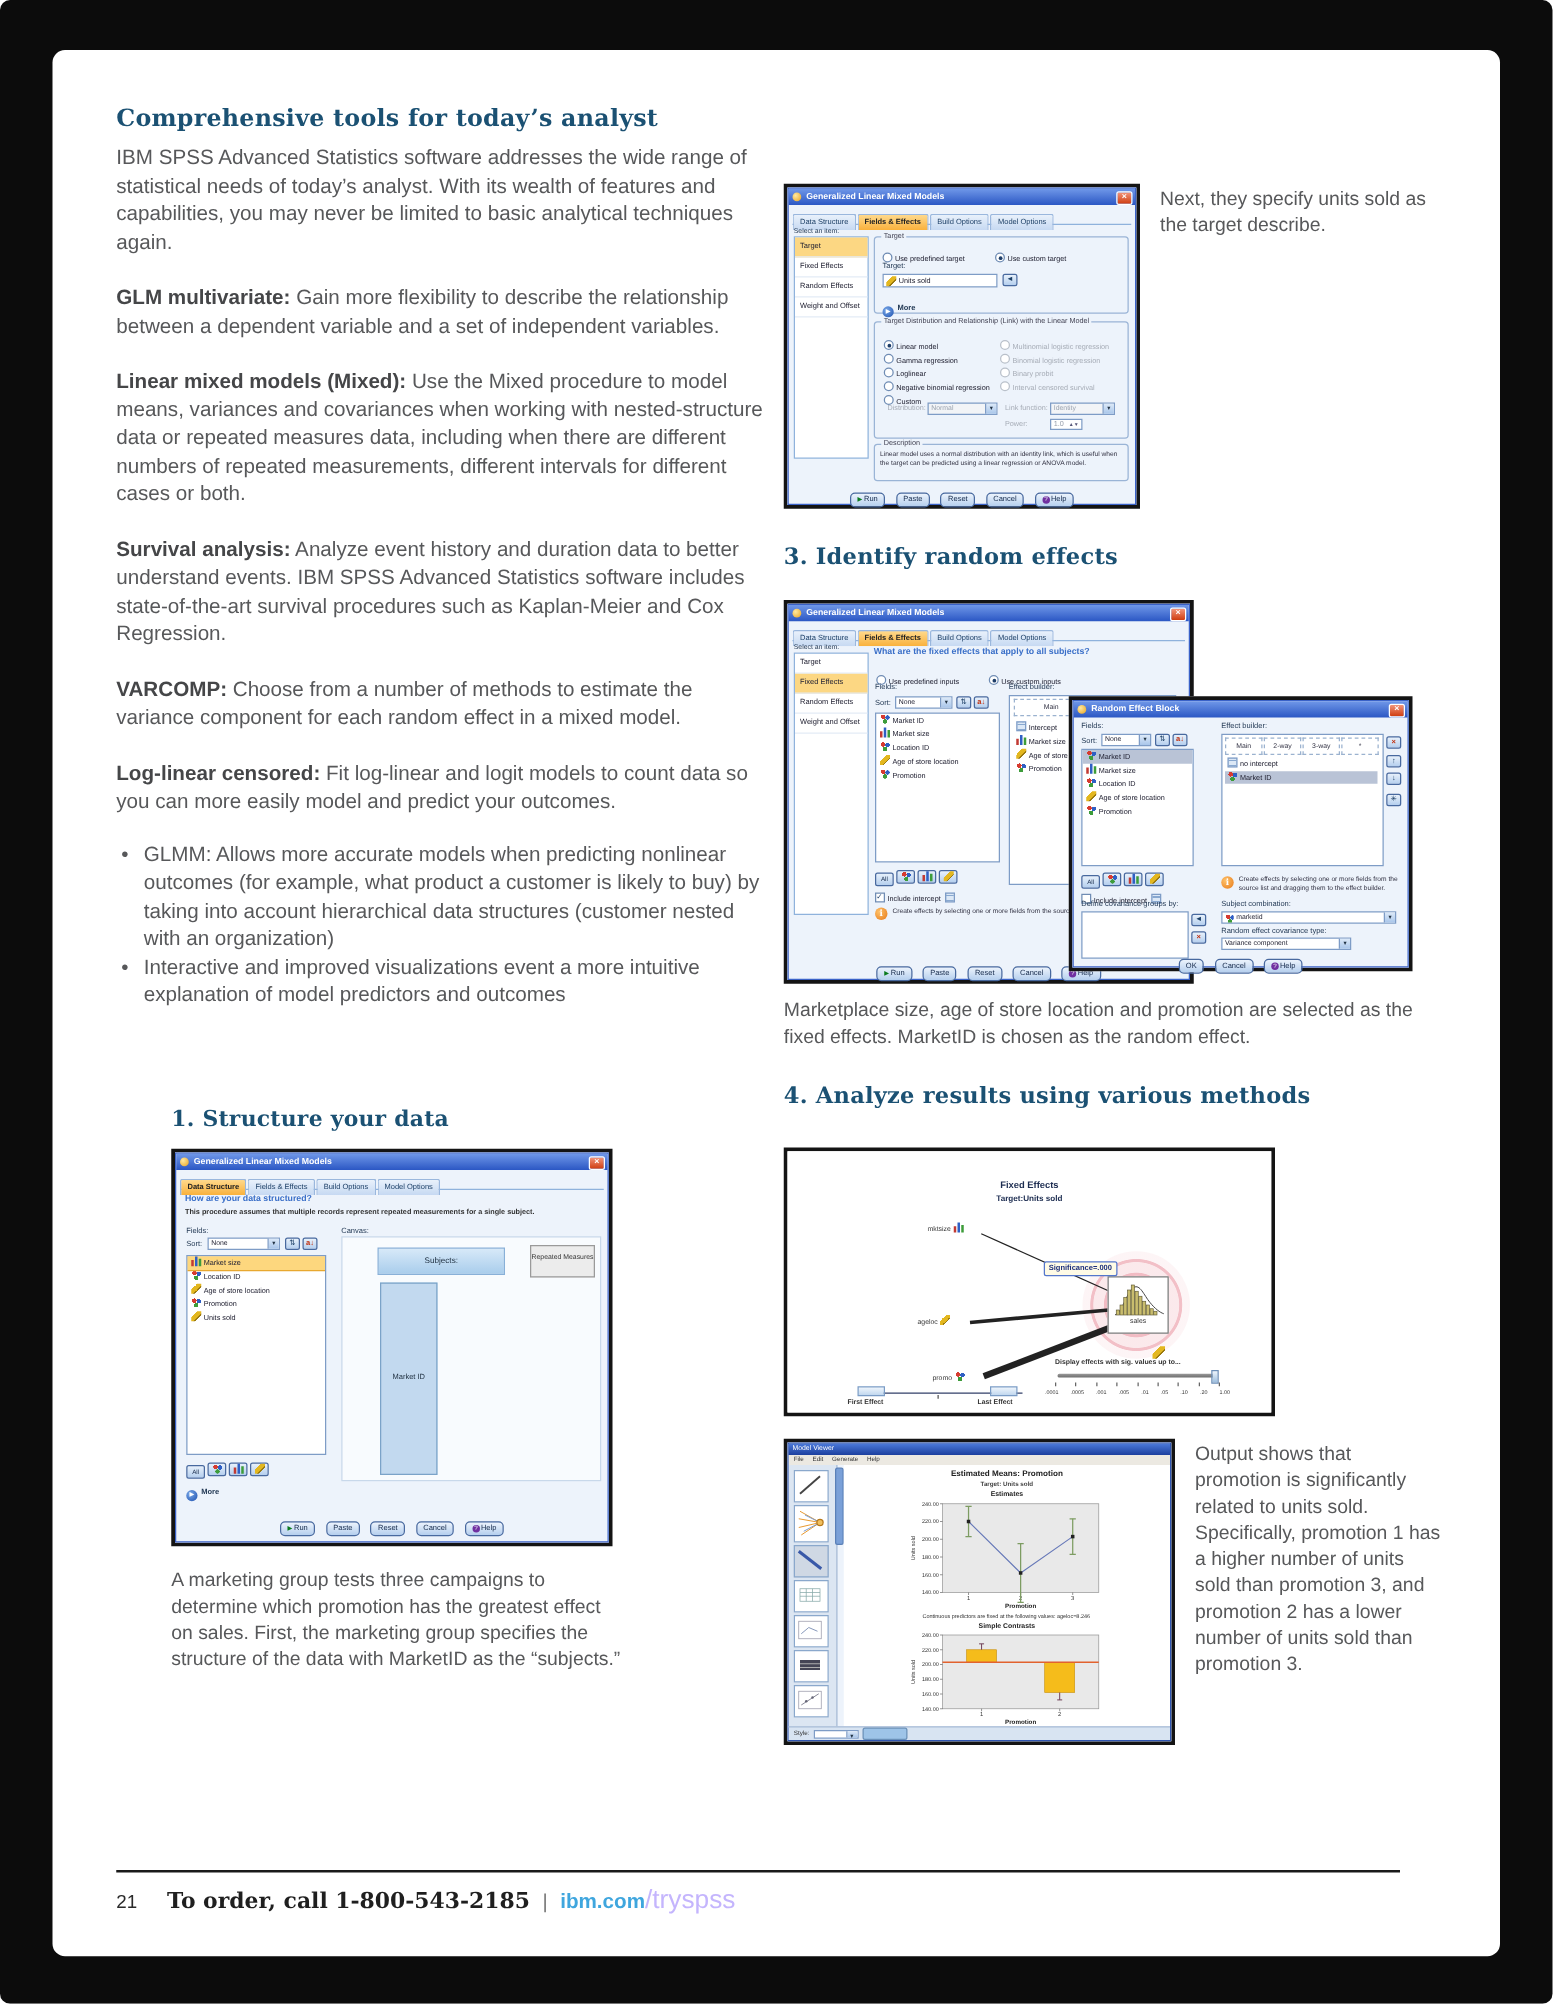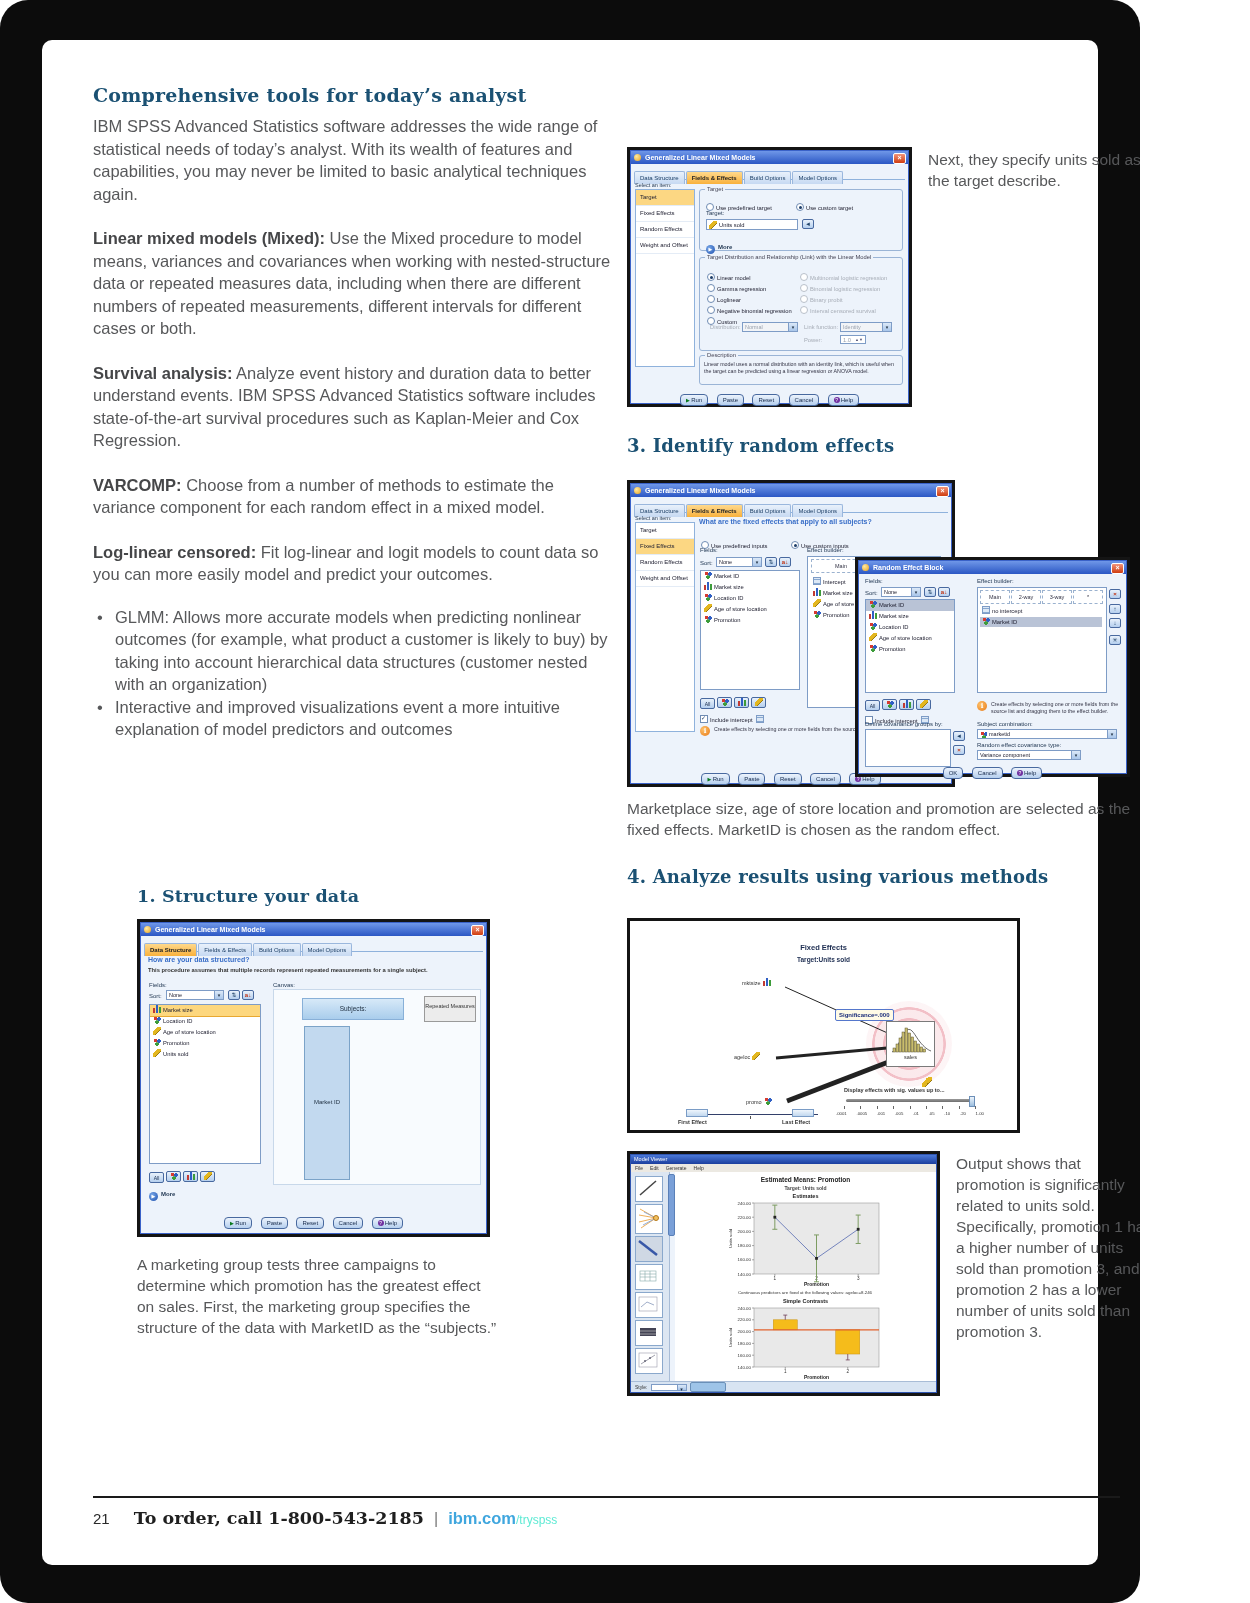--- a/index.html
+++ b/index.html
@@ -1,16 +1,16 @@
 <!DOCTYPE html>
 <html><head>
 <meta charset="utf-8">
 <style>
   html,body{margin:0;padding:0;background:#fff}
-  .page{position:relative;width:1140px;height:1603px;background:#0c0c0c;border-radius:28px;overflow:hidden;font-family:"Liberation Sans",sans-serif}
+  .page{position:relative;width:1242px;height:1603px;background:#0c0c0c;border-radius:8px;overflow:hidden;font-family:"Liberation Sans",sans-serif}
   .sheet{position:absolute;left:42px;top:40px;right:42px;bottom:38px;background:#fff;border-radius:10px}
   .abs{position:absolute}
   .serif{font-family:"DejaVu Serif",serif;font-weight:bold;color:#1b5173}
   .h1{font-size:19px;letter-spacing:.2px}
   .h2{font-size:18px;letter-spacing:.2px}
   .body-txt{font-size:16.5px;line-height:22.5px;color:#57585a}
   .lead{font-weight:bold;color:#454648}
   .cap{font-size:15.5px;line-height:21px;color:#57585a}
   ul.blt{margin:20px 0 0 0;padding:0;list-style:none}
   ul.blt li{position:relative;padding-left:22px;margin:0}
@@ -72,20 +72,21 @@
 </style>
 </head>
 <body>
 
 <div class="page">
 <div class="sheet"></div>
 
 <div class="abs" style="left:93px;top:84px;width:524px">
   <div class="serif h1">Comprehensive tools for today’s analyst</div>
   <p class="body-txt" style="margin:9px 0 0 0">IBM SPSS Advanced Statistics software addresses the wide range of statistical needs of today’s analyst. With its wealth of features and capabilities, you may never be limited to basic analytical techniques again.</p>
+  <p class="body-txt" style="margin:22px 0 0 0"><span class="lead">GLM multivariate:</span><span> Gain more flexibility to describe the relationship between a dependent variable and a set of independent variables.</span></p>
   <p class="body-txt" style="margin:22px 0 0 0"><span class="lead">Linear mixed models (Mixed):</span><span> Use the Mixed procedure to model means, variances and covariances when working with nested-structure data or repeated measures data, including when there are different numbers of repeated measurements, different intervals for different cases or both.</span></p>
   <p class="body-txt" style="margin:22px 0 0 0"><span class="lead">Survival analysis:</span><span> Analyze event history and duration data to better understand events. IBM SPSS Advanced Statistics software includes state-of-the-art survival procedures such as Kaplan-Meier and Cox Regression.</span></p>
   <p class="body-txt" style="margin:22px 0 0 0"><span class="lead">VARCOMP:</span><span> Choose from a number of methods to estimate the variance component for each random effect in a mixed model.</span></p>
   <p class="body-txt" style="margin:22px 0 0 0"><span class="lead">Log-linear censored:</span><span> Fit log-linear and logit models to count data so you can more easily model and predict your outcomes.</span></p>
   <ul class="blt body-txt">
     <li><span>GLMM: Allows more accurate models when predicting nonlinear outcomes (for example, what product a customer is likely to buy) by taking into account hierarchical data structures (customer nested with an organization)</span></li>
     <li><span>Interactive and improved visualizations event a more intuitive explanation of model predictors and outcomes</span></li>
   </ul>
 </div>
 
@@ -541,15 +542,15 @@
     </div>
     <p class="cap" style="margin:2px 0 0 0;width:198px">Output shows that promotion is significantly related to units sold. Specifically, promotion 1 has a higher number of units sold than promotion 3, and promotion 2 has a lower number of units sold than promotion 3.</p>
   </div>
 </div>
 
 <div class="abs" style="left:93px;top:1496px;width:1027px;height:2px;background:#1a1a1a"></div>
 <div class="abs" style="left:93px;top:1508px;display:flex;align-items:baseline">
   <span style="font-size:15px;color:#2a2a2a">21</span>
   <span class="serif" style="font-size:17.5px;color:#1f1f1f;margin-left:24px">To order, call 1-800-543-2185</span>
   <span style="font-size:16px;color:#777;margin:0 10px">|</span>
-  <span><span style="font-size:16.5px;font-weight:bold;color:#3fa6de">ibm.com</span><span style="font-size:12px;color:#5eead4">/tryspss</span></span>
+  <span><span style="font-size:16.5px;font-weight:bold;color:#3fa6de">ibm.com</span><span style="font-size:21px;color:#c4b5fd">/tryspss</span></span>
 </div>
 </div>
 
 </body></html>

